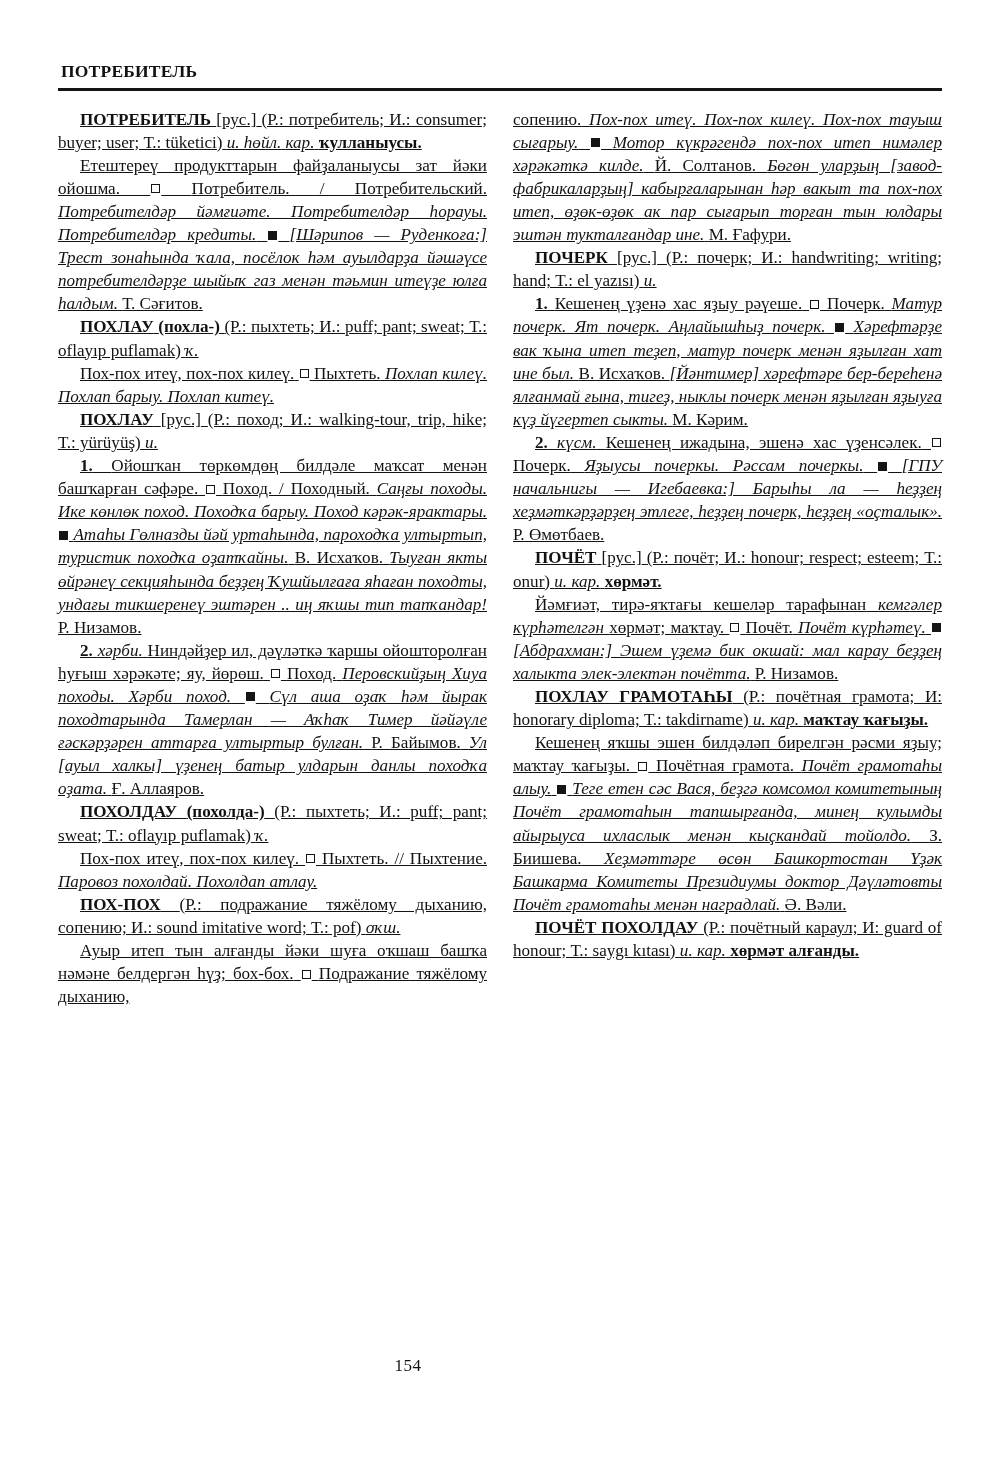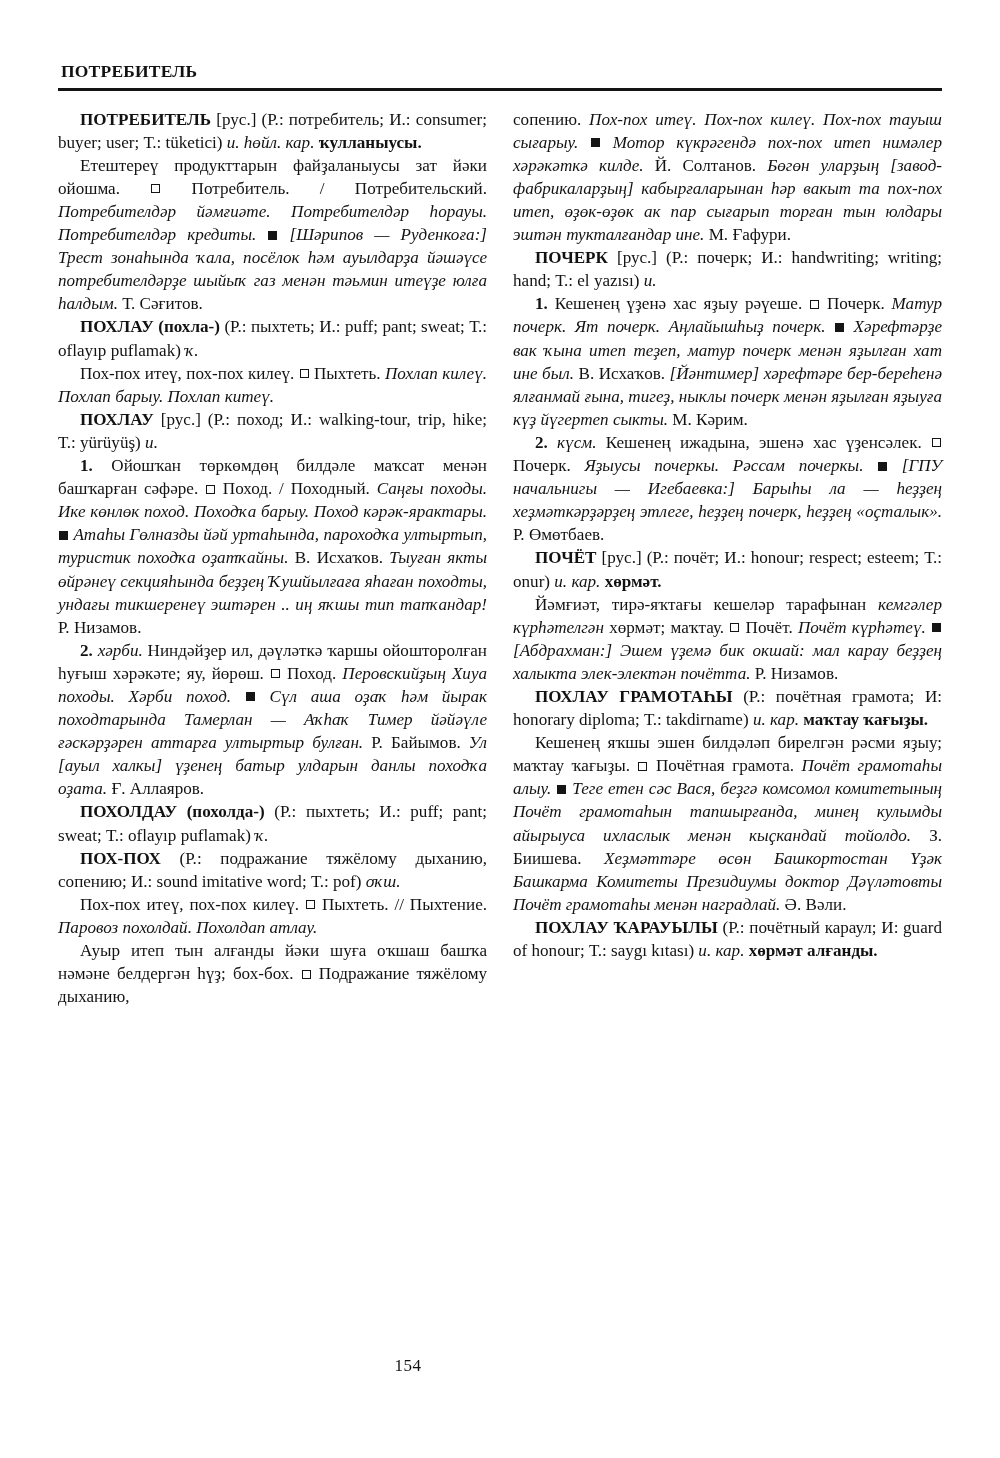--- a/index.html
+++ b/index.html
@@ -43,20 +43,21 @@
   
   .columns {
     margin-top: 17px;
     display: flex;
     gap: 26px;
     align-items: flex-start;
   }
   .col {
     width: 429px;
     flex: 0 0 429px;
+    text-decoration: underline;
   }
 
   
   p.para {
     margin: 0;
     font-size: 17.1px;
     line-height: 23.1px;
     text-align: justify;
     text-justify: inter-word;
     hyphens: none;
@@ -129,23 +130,23 @@
       <p class="para indent"><span>Пох-пох итеү, пох-пох килеү.</span> <span class="sq-open"></span> <span>Пыхтеть.</span> <span class="it">Похлап килеү. Похлап барыу. Похлап китеү.</span></p>
 
       <p class="para indent"><span class="hw">ПОХЛАУ</span> <span>[рус.]</span> <span>(Р.: поход; И.: walking-tour, trip, hike; Т.: yürüyüş)</span> <span class="it">и.</span></p>
 
       <p class="para indent"><span class="bnum">1.</span> <span>Ойошҡан төркөмдөң билдәле маҡсат менән башҡарған сәфәре.</span> <span class="sq-open"></span> <span>Поход. / Походный.</span> <span class="it">Саңғы походы. Ике көнлөк поход. Походҡа барыу. Поход кәрәк-ярактары.</span> <span class="sq-fill"></span> <span class="it">Атаһы Гөлназды йәй уртаһында, пароходҡа ултыртып, туристик походҡа оҙатҡайны.</span> <span>В. Исхаҡов.</span> <span class="it">Тыуған якты өйрәнеү секцияһында беҙҙең Ҡушйылғаға яһаған походты, ундағы тикшеренеү эштәрен .. иң яҡшы тип тапҡандар!</span> <span>Р. Низамов.</span></p>
 
       <p class="para indent"><span class="bnum">2.</span> <span class="it">хәрби.</span> <span>Ниндәйҙер ил, дәүләткә ҡаршы ойошторолған һуғыш хәрәкәте; яу, йөрөш.</span> <span class="sq-open"></span> <span>Поход.</span> <span class="it">Перовскийҙың Хиуа походы. Хәрби поход.</span> <span class="sq-fill"></span> <span class="it">Сүл аша оҙаҡ һәм йырак походтарында Тамерлан — Аҡһаҡ Тимер йәйәүле ғәскәрҙәрен аттарға ултыртыр булған.</span> <span>Р. Байымов.</span> <span class="it">Ул [ауыл халкы] үҙенең батыр улдарын данлы походҡа оҙата.</span> <span>Ғ. Аллаяров.</span></p>
 
       <p class="para indent"><span class="hw">ПОХОЛДАУ</span> <span class="hw">(похолда-)</span> <span>(Р.: пыхтеть; И.: puff; pant; sweat; Т.: oflayıp puflamak)</span> <span class="it">ҡ.</span></p>
 
+      <p class="para indent"><span>Пох-пох итеү, пох-пох килеү.</span> <span class="sq-open"></span> <span>Пыхтеть. // Пыхтение.</span> <span class="it">Паровоз похолдай. Похолдап атлау.</span></p>
+
       <p class="para indent"><span class="hw">ПОХ-ПОХ</span> <span>(Р.: подражание тяжёлому дыханию, сопению; И.: sound imitative word; Т.: pof)</span> <span class="it">оҡш.</span></p>
-
-      <p class="para indent"><span>Пох-пох итеү, пох-пох килеү.</span> <span class="sq-open"></span> <span>Пыхтеть. // Пыхтение.</span> <span class="it">Паровоз похолдай. Похолдап атлау.</span></p>
 
       <p class="para indent"><span>Ауыр итеп тын алғанды йәки шуға оҡшаш башҡа нәмәне белдергән һүҙ; бох-бох.</span> <span class="sq-open"></span> <span>Подражание тяжёлому дыханию,</span></p>
 
     </div>
 
     <div class="col">
 
       <p class="para cont"><span>сопению.</span> <span class="it">Пох-пох итеү. Пох-пох килеү. Пох-пох тауыш сығарыу.</span> <span class="sq-fill"></span> <span class="it">Мотор күкрәгендә пох-пох итеп нимәлер хәрәкәткә килде.</span> <span>Й. Солтанов.</span> <span class="it">Бөгөн уларҙың [завод-фабрикаларҙың] кабырғаларынан һәр вакыт та пох-пох итеп, өҙөк-өҙөк ак пар сығарып торған тын юлдары эштән туктaлғандар ине.</span> <span>М. Ғафури.</span></p>
 
       <p class="para indent"><span class="hw">ПОЧЕРК</span> <span>[рус.]</span> <span>(Р.: почерк; И.: handwriting; writing; hand; Т.: el yazısı)</span> <span class="it">и.</span></p>
@@ -155,19 +156,19 @@
       <p class="para indent"><span class="bnum">2.</span> <span class="it">күсм.</span> <span>Кешенең ижадына, эшенә хас үҙенсәлек.</span> <span class="sq-open"></span> <span>Почерк.</span> <span class="it">Яҙыусы почеркы. Рәссам почеркы.</span> <span class="sq-fill"></span> <span class="it">[ГПУ начальнигы — Игебаевка:] Барыһы ла — һеҙҙең хеҙмәткәрҙәрҙең этлеге, һеҙҙең почерк, һеҙҙең «оҫталык».</span> <span>Р. Өмөтбаев.</span></p>
 
       <p class="para indent"><span class="hw">ПОЧЁТ</span> <span>[рус.]</span> <span>(Р.: почёт; И.: honour; respect; esteem; Т.: onur)</span> <span class="it">и. кар.</span> <span class="hw">хөрмәт.</span></p>
 
       <p class="para indent"><span>Йәмғиәт, тирә-яҡтағы кешеләр тарафынан</span> <span class="it">кемгәлер күрһәтелгән</span> <span>хөрмәт; маҡтау.</span> <span class="sq-open"></span> <span>Почёт.</span> <span class="it">Почёт күрһәтеү.</span> <span class="sq-fill"></span> <span class="it">[Абдрахман:] Эшем үҙемә бик окшай: мал карау беҙҙең халыкта элек-электән почётта.</span> <span>Р. Низамов.</span></p>
 
       <p class="para indent"><span class="hw">ПОХЛАУ ГРАМОТАҺЫ</span> <span>(Р.: почётная грамота; И: honorary diploma; Т.: takdirname)</span> <span class="it">и.</span> <span class="it">кар.</span> <span class="hw">маҡтау ҡағыҙы.</span></p>
 
       <p class="para indent"><span>Кешенең яҡшы эшен билдәләп бирелгән рәсми яҙыу; маҡтау ҡағыҙы.</span> <span class="sq-open"></span> <span>Почётная грамота.</span> <span class="it">Почёт грамотаһы алыу.</span> <span class="sq-fill"></span> <span class="it">Теге етен сәс Вася, беҙгә комсомол комитетының Почёт грамотаһын тапшырғанда, минең кулымды айырыуса ихласлык менән кыҫкандай тойолдо.</span> <span>З. Биишева.</span> <span class="it">Хеҙмәттәре өсөн Башкортостан Үҙәк Башкарма Комитеты Президиумы доктор Дәүләтовты Почёт грамотаһы менән наградлай.</span> <span>Ә. Вәли.</span></p>
 
-      <p class="para indent"><span class="hw">ПОХЛАУ ҠАРАУЫЛЫ</span> <span>(Р.: почётный караул; И: guard of honour; Т.: saygı kıtası)</span> <span class="it">и.</span> <span class="it">кар.</span> <span class="hw">хөрмәт алғанды.</span></p>
+      <p class="para indent"><span class="hw">ПОЧЁТ ПОХОЛДАУ</span> <span>(Р.: почётный караул; И: guard of honour; Т.: saygı kıtası)</span> <span class="it">и.</span> <span class="it">кар.</span> <span class="hw">хөрмәт алғанды.</span></p>
 
     </div>
   </div>
 
   <div class="folio">154</div>
 </div>
 
 </body></html>

